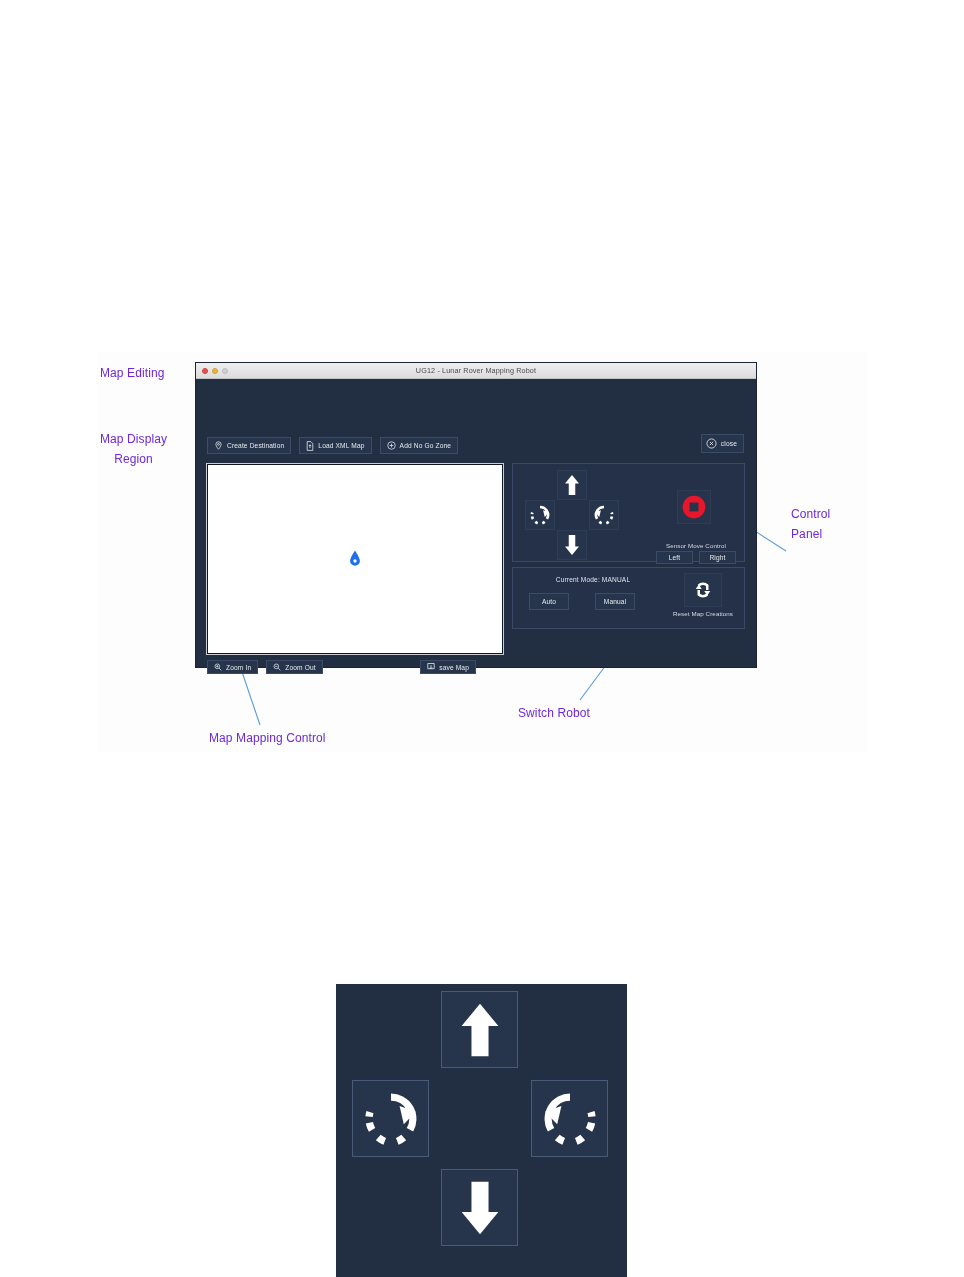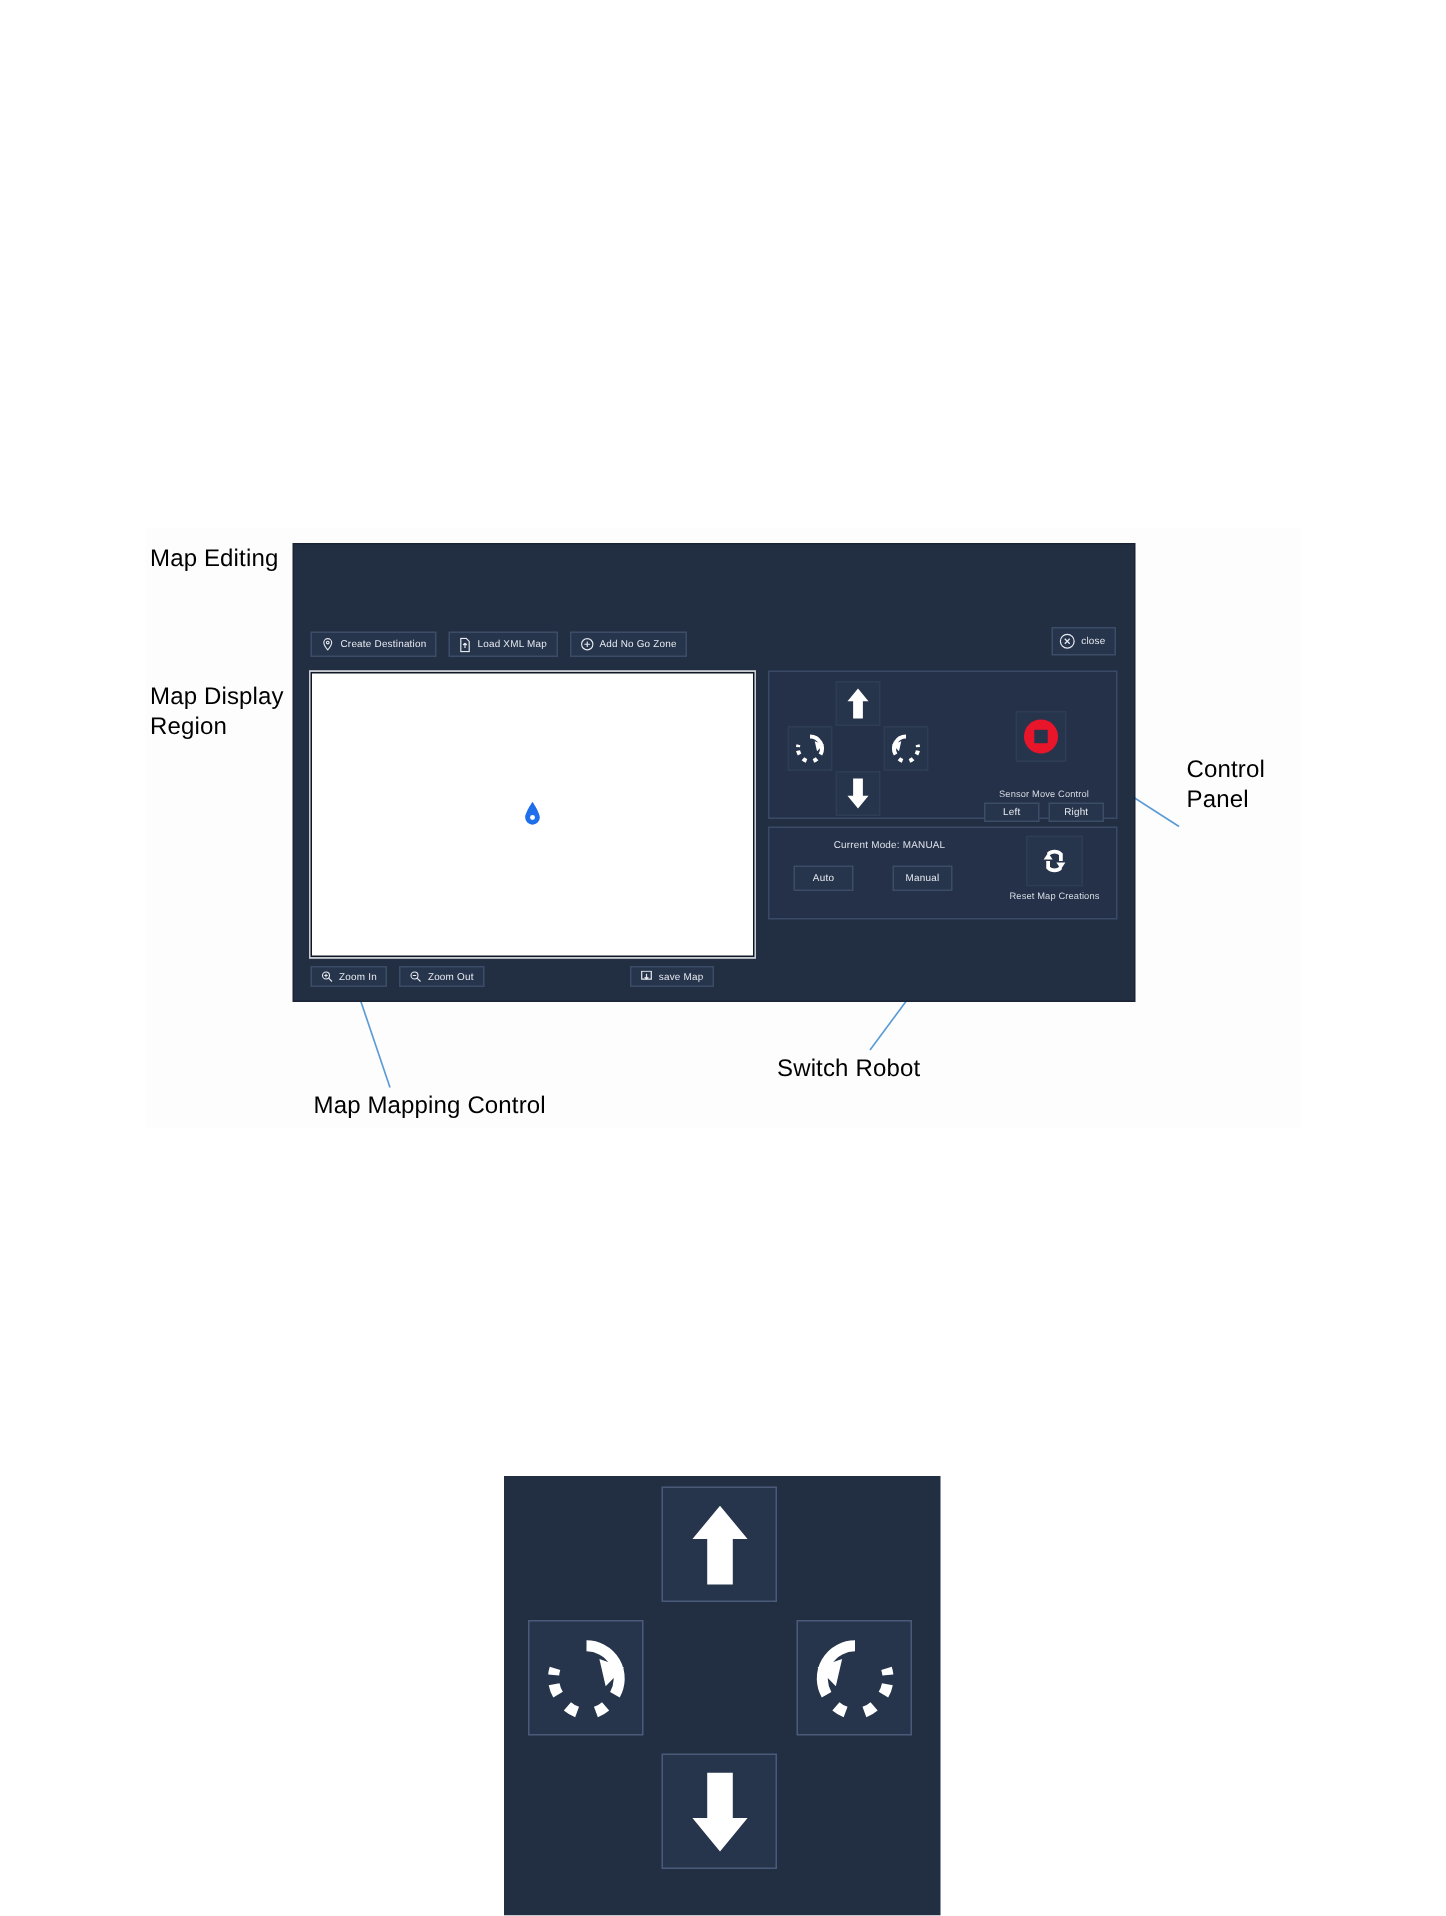--- a/index.html
+++ b/index.html
@@ -17,28 +17,28 @@
 
   
   .fig1-band {
     position:absolute; left:97px; top:352px; width:770px; height:400px;
     background:#fdfdfd;
   }
 
   
   .anno {
     position:absolute;
-    color:#000000;
-    font-size:16px;
+    color:#6d28d9;
+    font-size:12px;
     line-height:20px;
     white-space:pre-line;
     letter-spacing:0.1px;
   }
   .anno-map-editing  { left:100px; top:363px; }
-  .anno-map-display  { left:100px; top:455px; }
+  .anno-map-display  { left:100px; top:429px;text-align:center; }
   .anno-control      { left:791px; top:504px; }
   .anno-switch       { left:518px; top:703px; }
   .anno-map-ctrl     { left:209px; top:728px; }
 
   .leader { position:absolute; overflow:visible; pointer-events:none; }
 
   
   .win {
     position:absolute; left:196px; top:363px; width:560px; height:304px;
     background:#222e42;
@@ -226,20 +226,28 @@
   <div class="anno anno-map-editing">Map Editing</div>
   <div class="anno anno-map-display">Map Display
 Region</div>
   <div class="anno anno-control">Control
 Panel</div>
   <div class="anno anno-switch">Switch Robot</div>
   <div class="anno anno-map-ctrl">Map Mapping Control</div>
 
   <div class="win">
 
+    <div class="titlebar">
+      <div class="lights">
+        <span class="light l-red"></span>
+        <span class="light l-yel"></span>
+        <span class="light l-gry"></span>
+      </div>
+      <div class="win-title">UG12 - Lunar Rover Mapping Robot</div>
+    </div>
 
     <div class="win-body">
 
       <div class="toolbar">
 
         <div class="btn">
           <svg class="ic" width="9" height="9" viewBox="0 0 24 24" fill="none" stroke="#e7eaf0" stroke-width="2">
             <path d="M12 2a7 7 0 0 0-7 7c0 5 7 13 7 13s7-8 7-13a7 7 0 0 0-7-7z"></path>
             <circle cx="12" cy="9" r="2.4"></circle>
           </svg>

